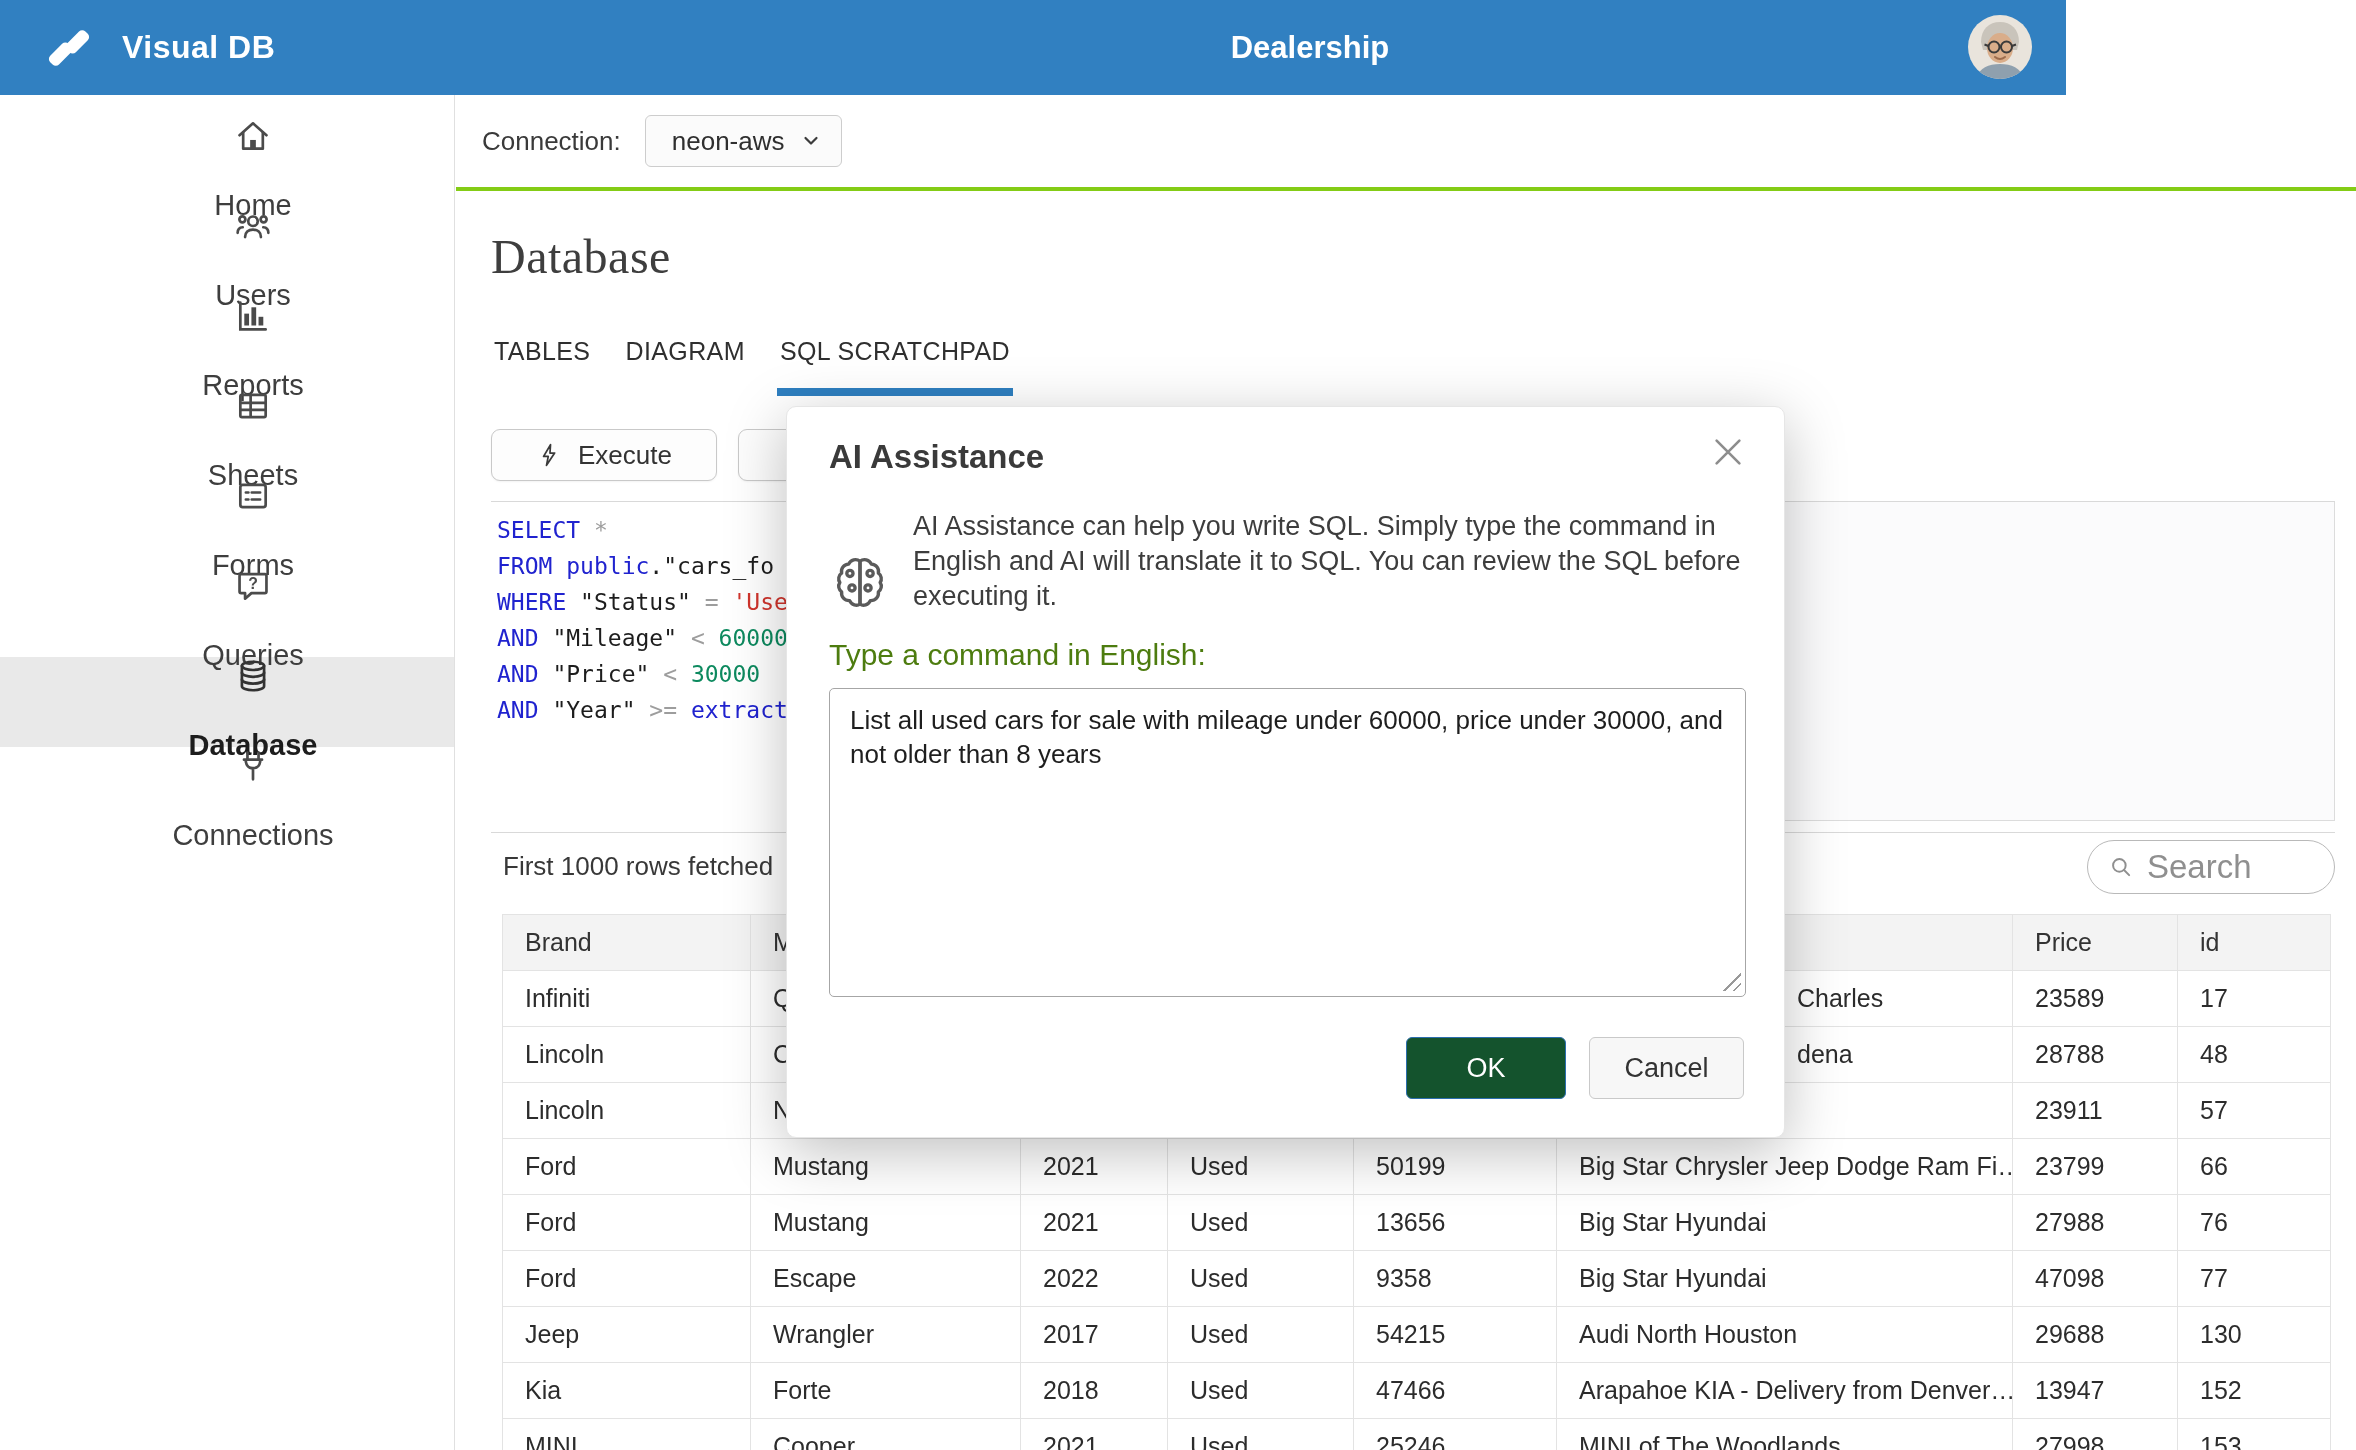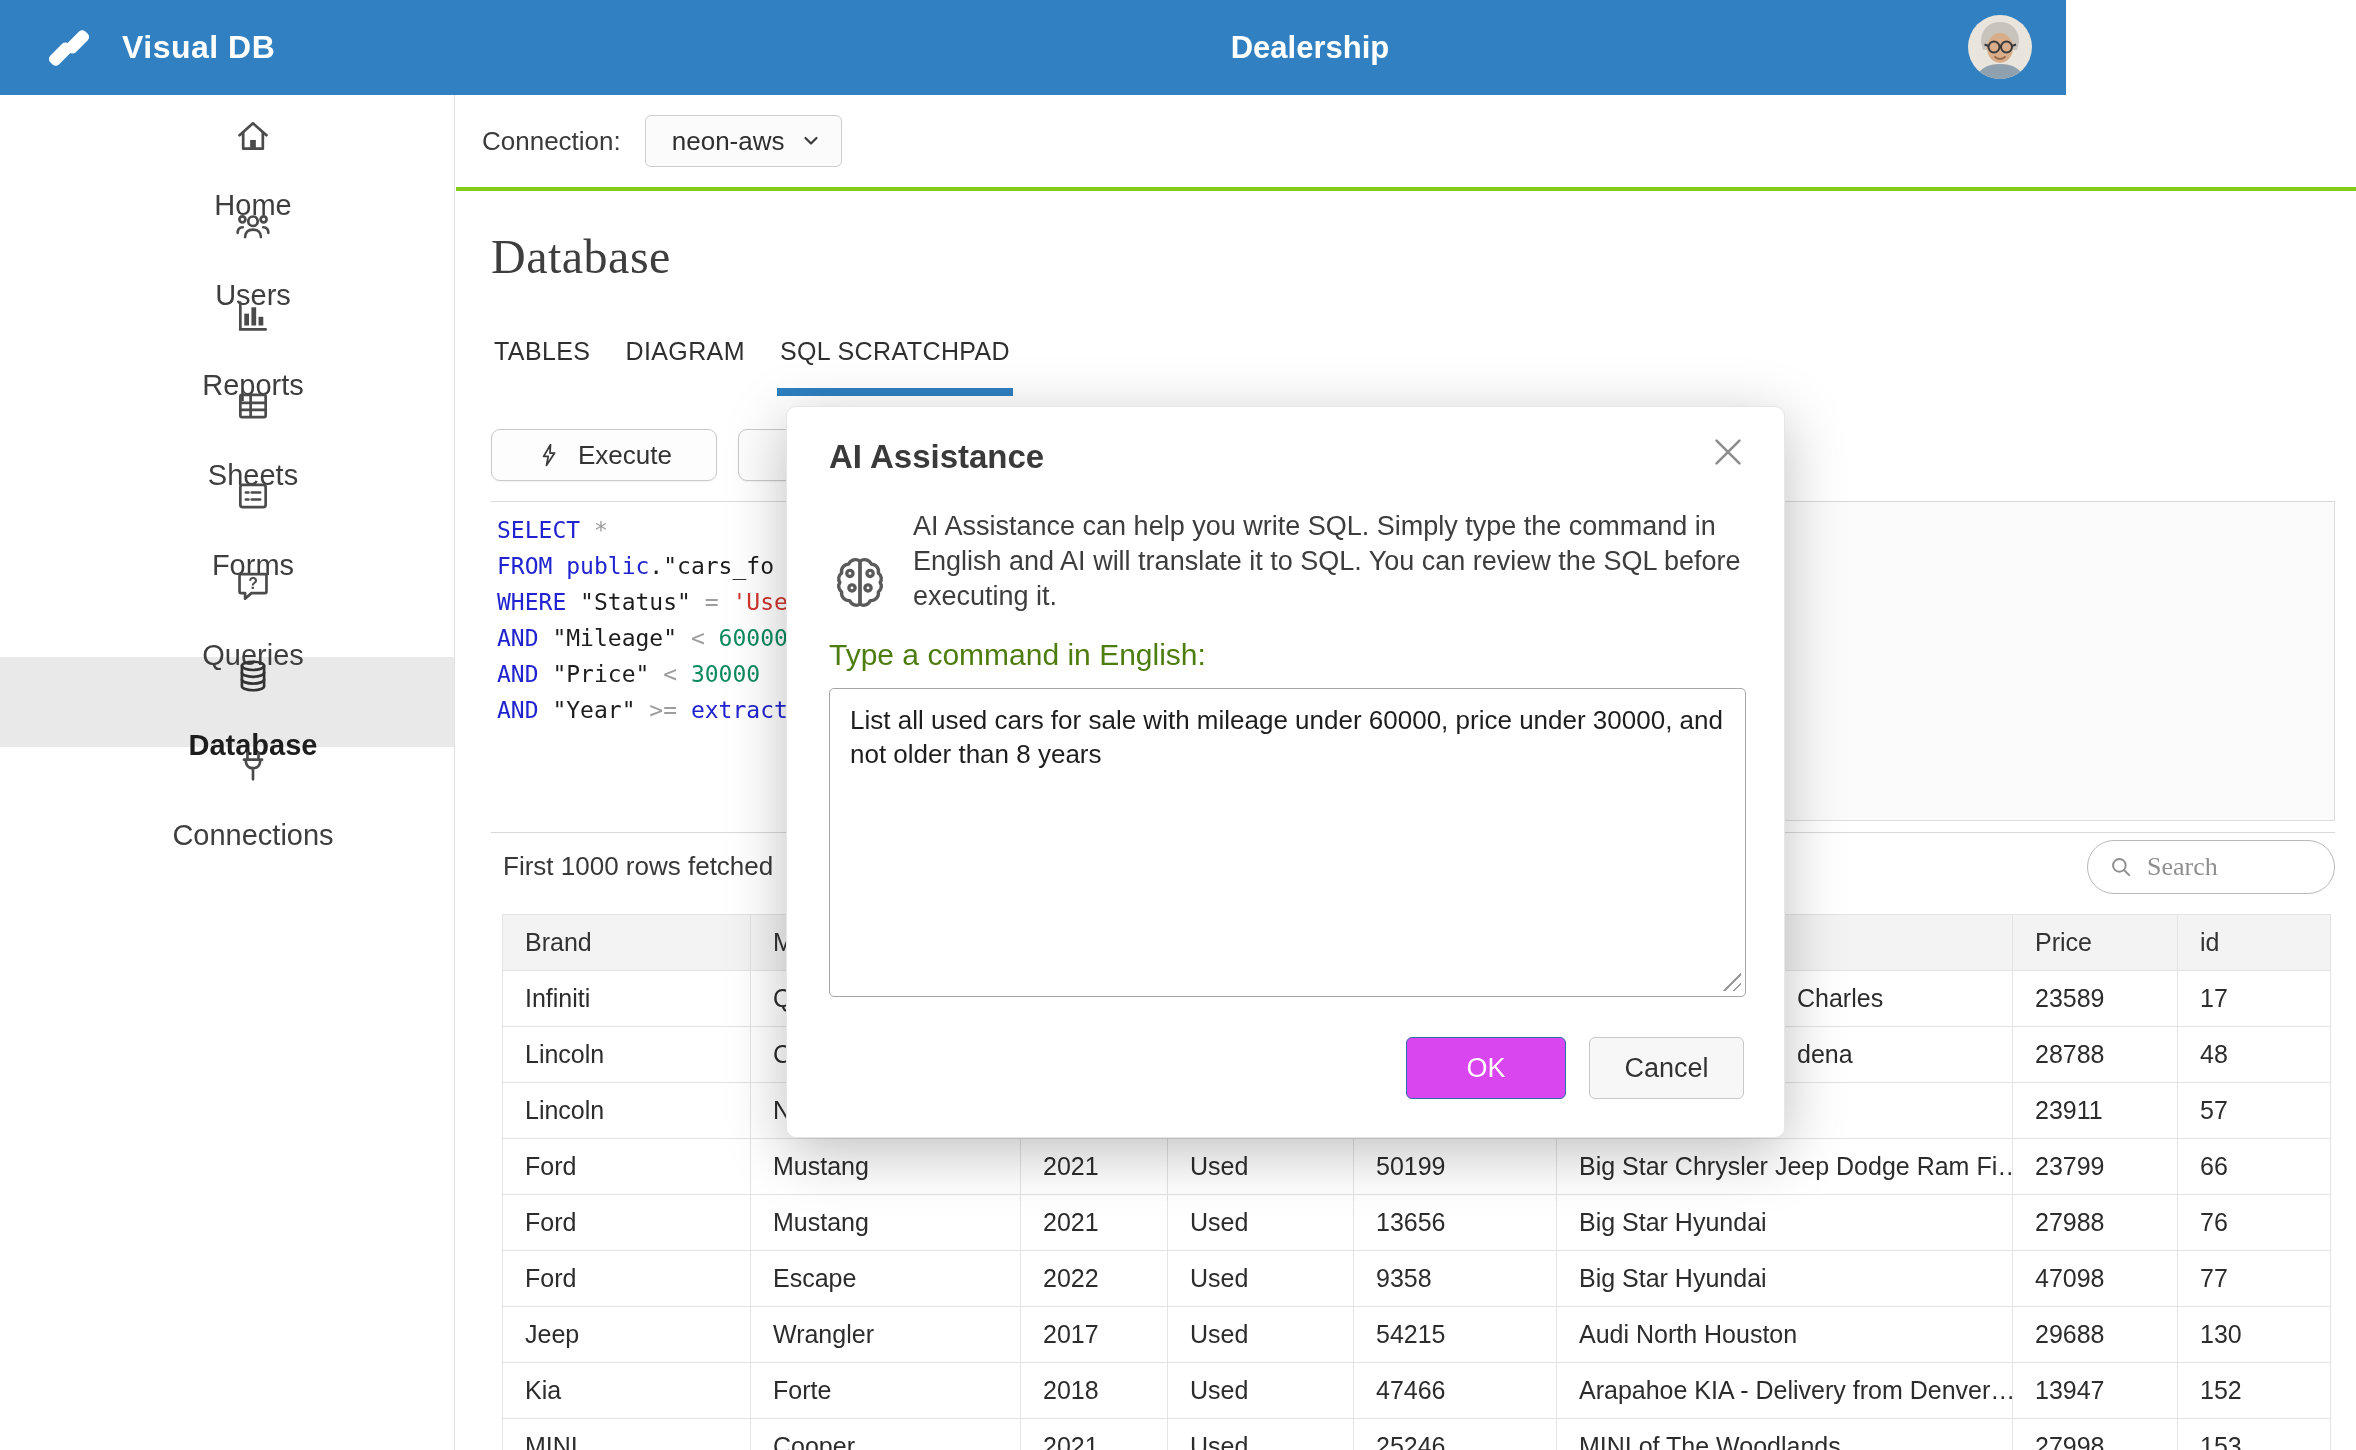--- a/index.html
+++ b/index.html
@@ -67,21 +67,21 @@
   .side-pane { width:560px; height:319px; background:#fbfbfc;
     border-left:1px solid #dcdcdc; border-right:1px solid #dcdcdc;
     border-bottom:1px solid #dcdcdc; }
 
   .results-head { height:67px; display:flex; align-items:center;
     justify-content:space-between; }
   .results-status { font-size:26px; color:#383838; padding-left:12px; }
   .search { width:248px; height:54px; border:1px solid #b9b9b9; border-radius:27px;
     display:flex; align-items:center; gap:13px; padding:0 20px; }
   .search input { border:none; outline:none; background:transparent; width:150px;
-    font-size:26px; color:#333; font-family:Liberation Serif, serif; }
+    font-size:33px; color:#333; font-family:Liberation Sans, sans-serif; }
   .search input::placeholder { color:#8f8f8f; }
 
   table#results-table { margin-left:11px; margin-top:14px; width:1828px;
     border-collapse:collapse; table-layout:fixed; }
   #results-table th { background:#f3f3f3; font-weight:400; color:#333; }
   #results-table th, #results-table td { border:1px solid #e3e3e3; height:56px;
     padding:0 22px; font-size:25px; text-align:left; white-space:nowrap;
     overflow:hidden; }
   #results-table td { color:#2c2c2c; }
   
@@ -104,21 +104,21 @@
     border-radius:5px; padding:14px 20px; font-size:26px; line-height:34px;
     color:#1e1e1e; font-family:"Liberation Sans","DejaVu Sans",sans-serif;
     resize:none; outline:none; }
   .ta-resize { position:absolute; right:5px; bottom:10px; width:20px; height:20px;
     cursor:nwse-resize;
     background:linear-gradient(135deg, transparent 0 55%, #999 55% 62%,
       transparent 62% 78%, #999 78% 85%, transparent 85%); }
   .modal-actions { margin-top:36px; display:flex; justify-content:flex-end; gap:23px; }
   .modal-actions button { height:62px; border-radius:6px; font-size:27px;
     cursor:pointer; font-family:inherit; }
-  .modal-actions .ok { width:160px; background:#d946ef; border:1px solid #2b6eae;
+  .modal-actions .ok { width:160px; background:#14532d; border:1px solid #2b6eae;
     color:#fff; }
   .modal-actions .cancel { width:155px; background:#f7f7f7; border:1px solid #c9c9c9;
     color:#333; }
 </style>
 </head>
 <body>
 
 <header class="topbar">
   <div class="brand">
     <span class="logo">

